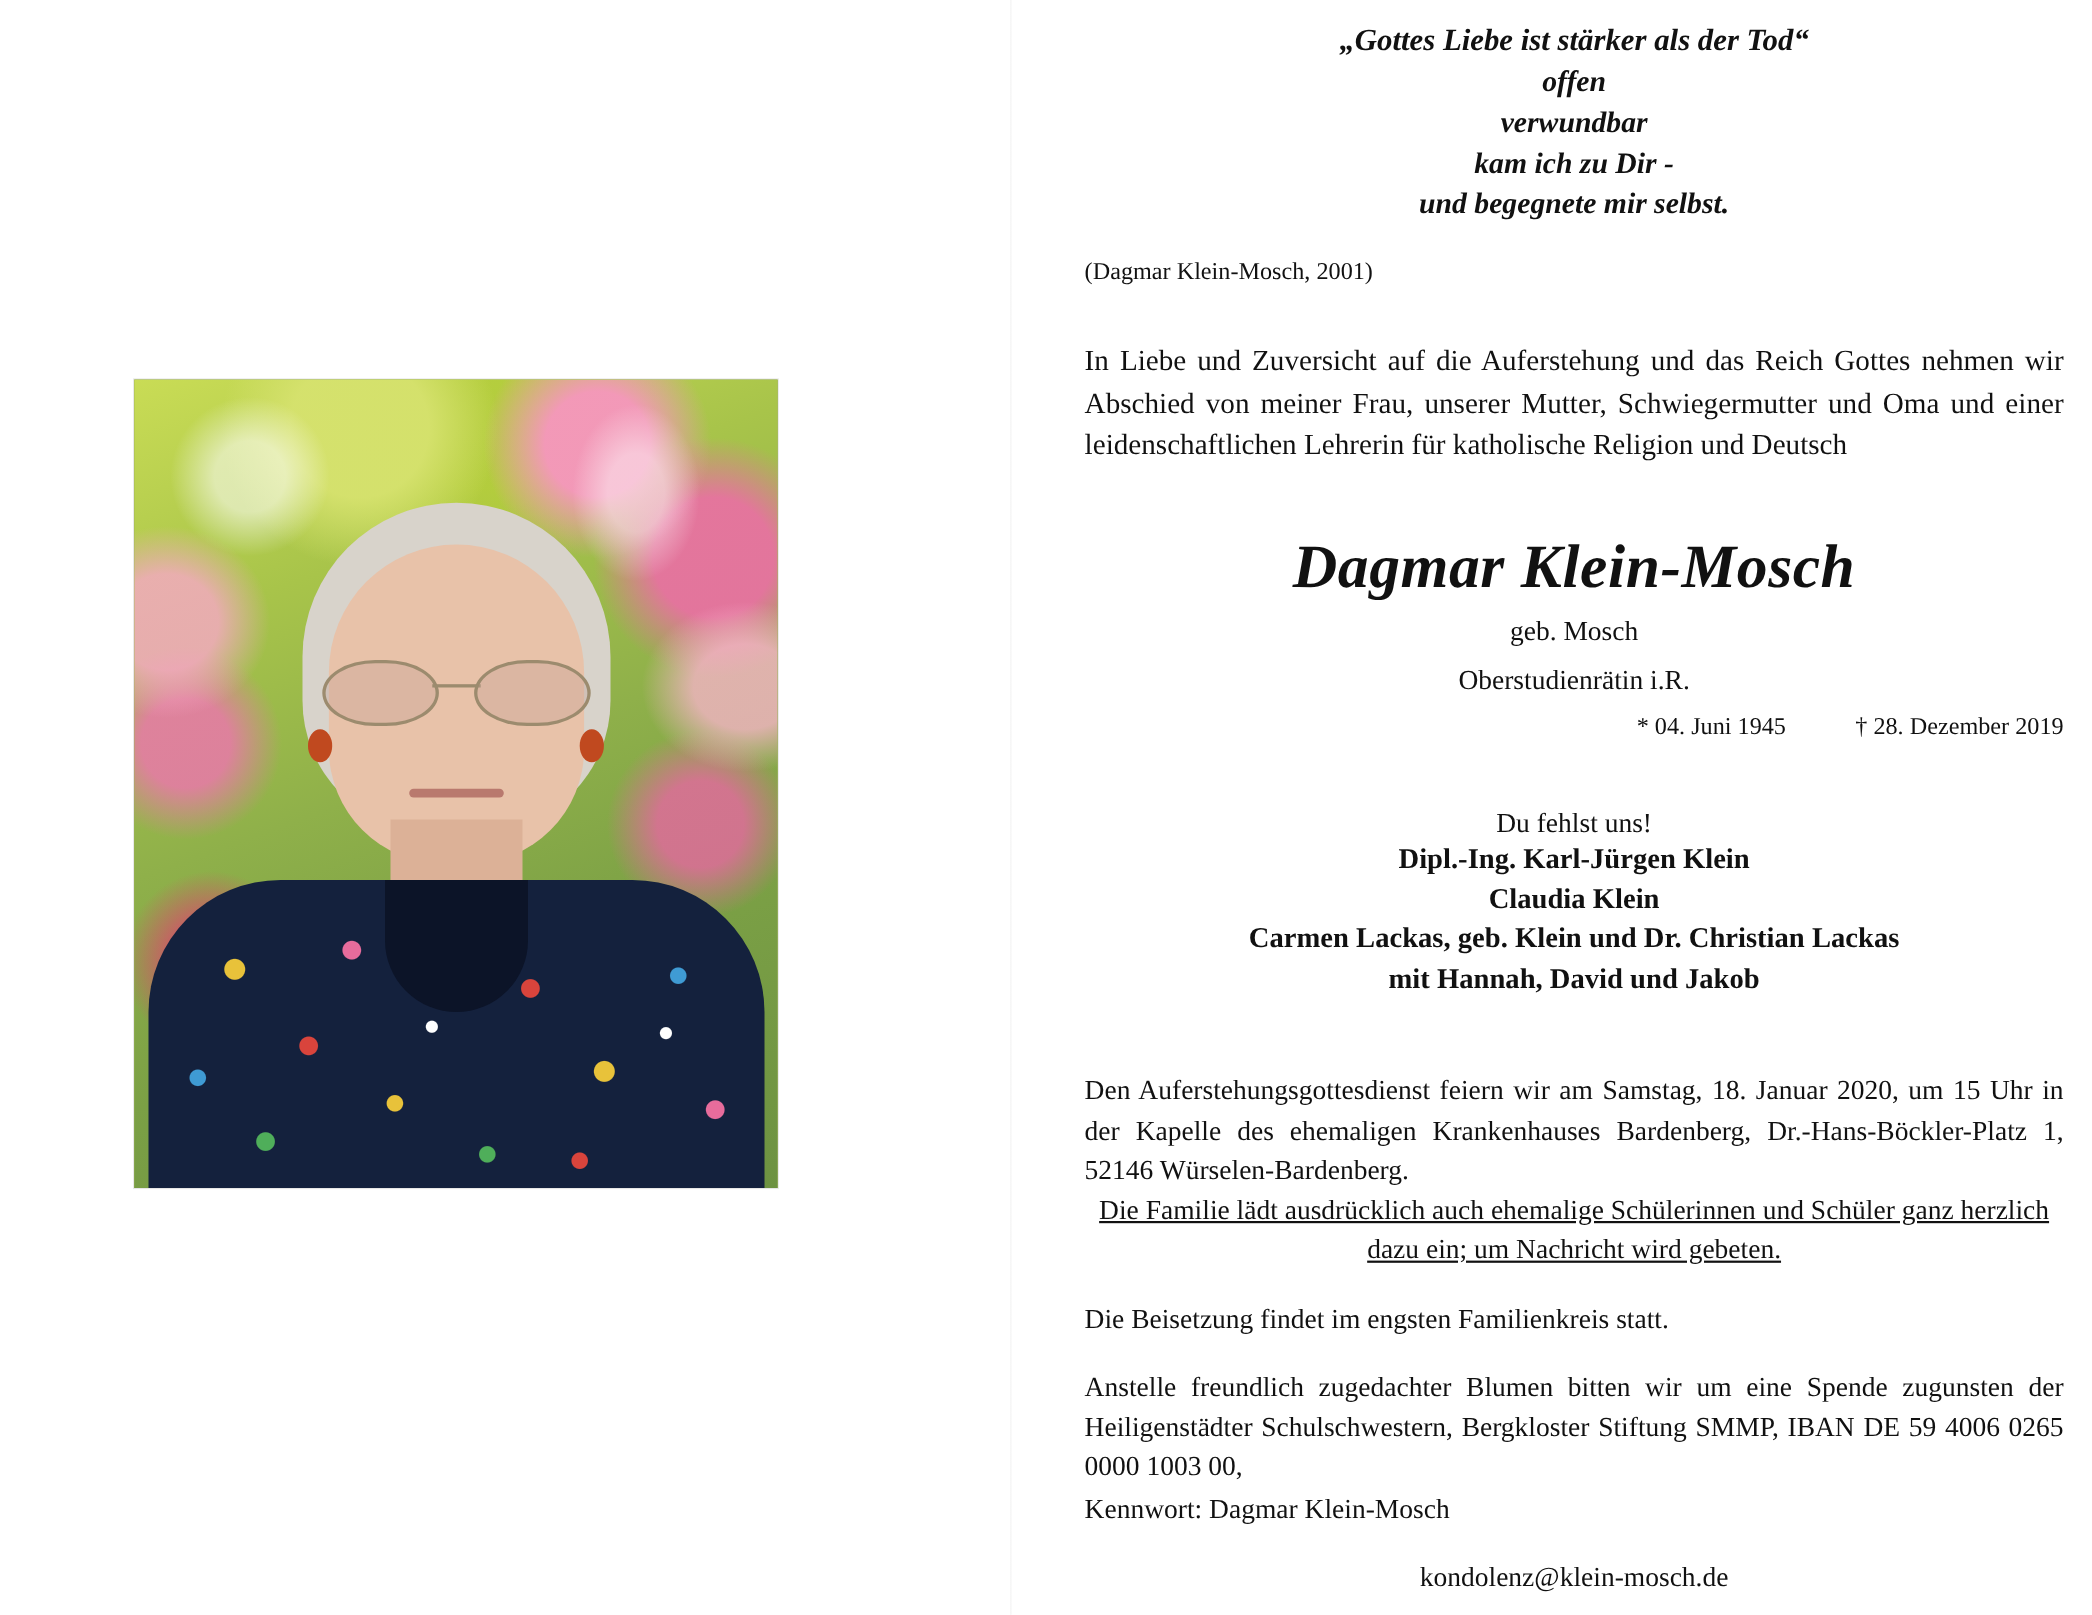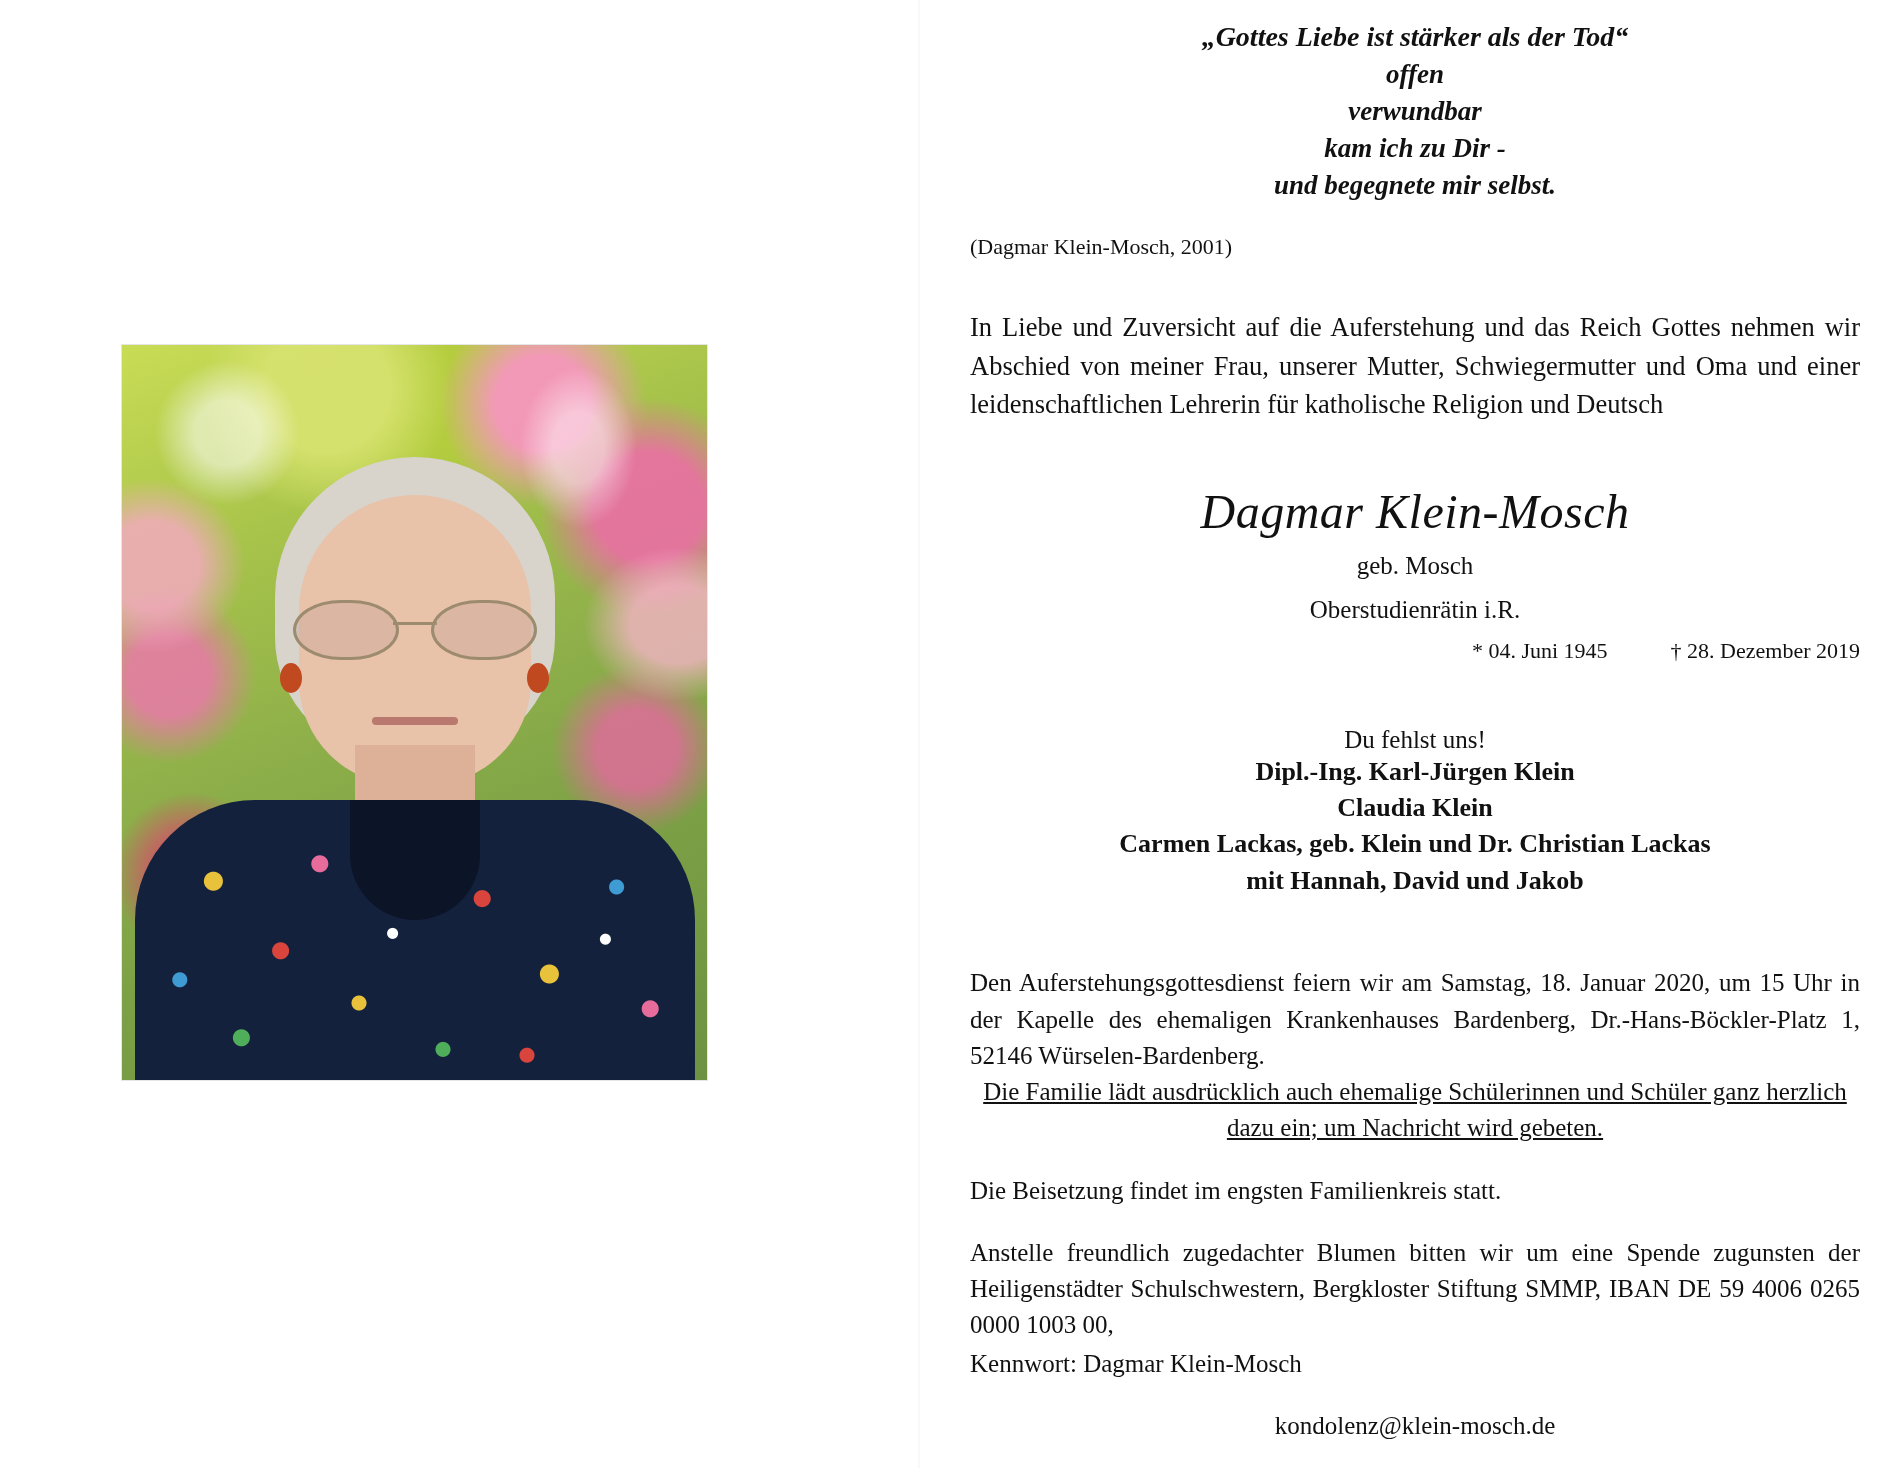--- a/index.html
+++ b/index.html
@@ -195,21 +195,21 @@
       radial-gradient(circle at 92% 72%, #e76c9c 0 8px, rgba(231,108,156,0) 9px),
       radial-gradient(circle at 55% 86%, #4fae5a 0 7px, rgba(79,174,90,0) 8px),
       radial-gradient(circle at 70% 88%, #d9443c 0 7px, rgba(217,68,60,0) 8px),
       radial-gradient(circle at 46% 46%, #ffffff 0 5px, rgba(255,255,255,0) 6px),
       radial-gradient(circle at 84% 48%, #ffffff 0 5px, rgba(255,255,255,0) 6px);
   }
 
   
   .right-inner {
     position: absolute;
-    left: 50px;
+    left: 66px;
     top: 0;
     width: 890px;
     height: 1468px;
   }
   .verse {
     margin-top: 18px;
     text-align: center;
     font-weight: bold;
     font-style: italic;
     font-size: 27px;
@@ -225,23 +225,23 @@
   }
   .intro {
     margin-top: 46px;
     font-size: 26.5px;
     line-height: 1.45;
     text-align: justify;
   }
   .name {
     margin-top: 60px;
     text-align: center;
-    font-weight: normal;
+    font-weight: bold;
     font-style: italic;
-    font-size: 48px;
+    font-size: 56px;
     letter-spacing: 0.5px;
   }
   .subname {
     text-align: center;
     font-size: 25px;
     line-height: 1.38;
     margin-top: 10px;
   }
   .dates {
     text-align: right;

